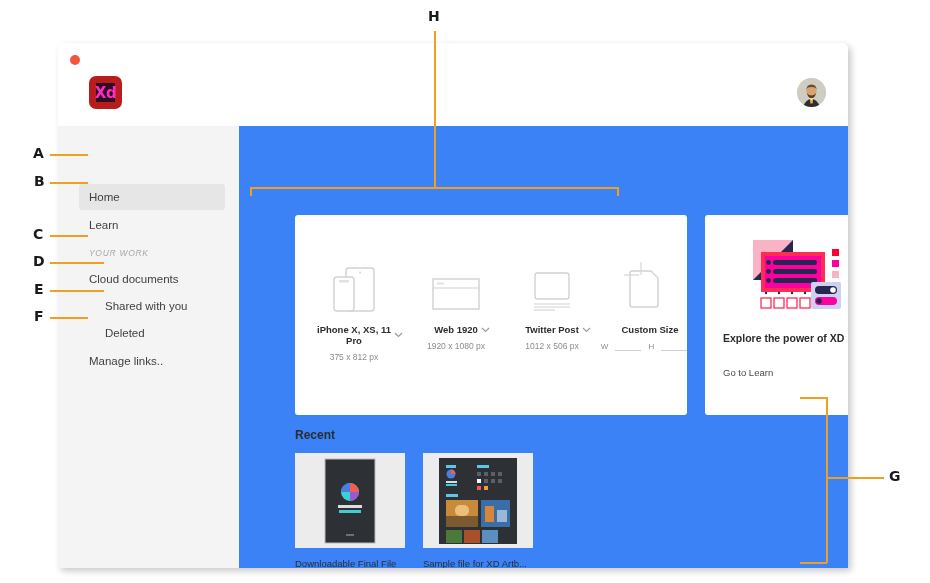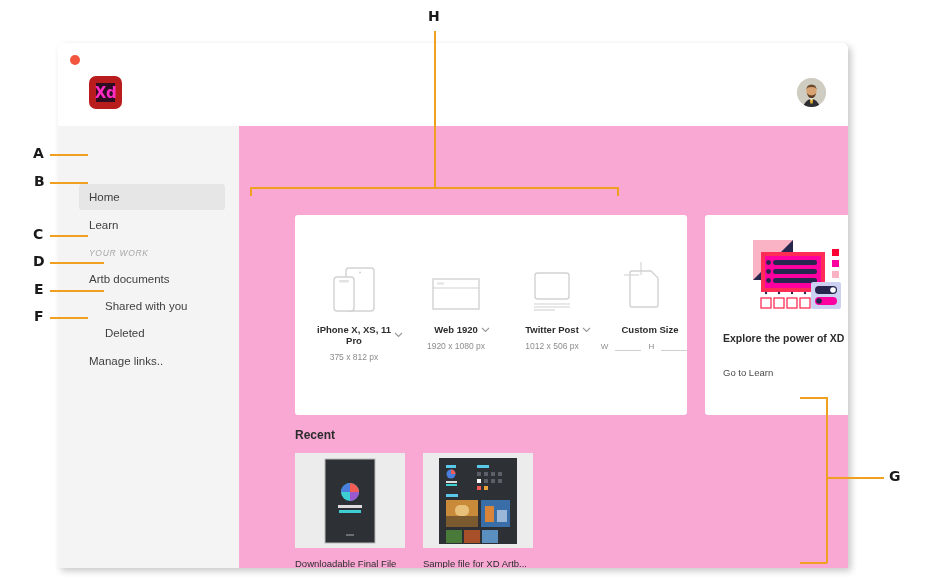--- a/index.html
+++ b/index.html
@@ -48,21 +48,21 @@
     position: absolute; right: 22px; top: 35px;
     width: 29px; height: 29px; border-radius: 50%;
     background: #cfcdc2;
     overflow: hidden;
   }
 
   
   .body-area {
     position: absolute; left: 0; top: 83px;
     width: 100%; height: 442px;
-    background: #f9a8d4;
+    background: #3b82f6;
   }
   .sidebar {
     position: absolute; left: 0; top: 0;
     width: 181px; height: 100%;
     background: #f4f4f4;
   }
   .nav-item {
     position: absolute;
     left: 21px; width: 146px; height: 26px;
     display: flex; align-items: center;
@@ -197,21 +197,21 @@
         <div class="nav-item active" style="top:58px">
           <span>Home</span>
         </div>
         <div class="nav-item" style="top:86px">
           <span>Learn</span>
         </div>
 
         <div class="nav-section" style="top:122px">YOUR WORK</div>
 
         <div class="nav-item" style="top:140px">
-          <span>Artb documents</span>
+          <span>Cloud documents</span>
         </div>
         <div class="nav-item indent" style="top:167px">
           <span>Shared with you</span>
         </div>
         <div class="nav-item indent" style="top:194px">
           <span>Deleted</span>
         </div>
         <div class="nav-item" style="top:222px">
           <span>Manage links..</span>
         </div>

